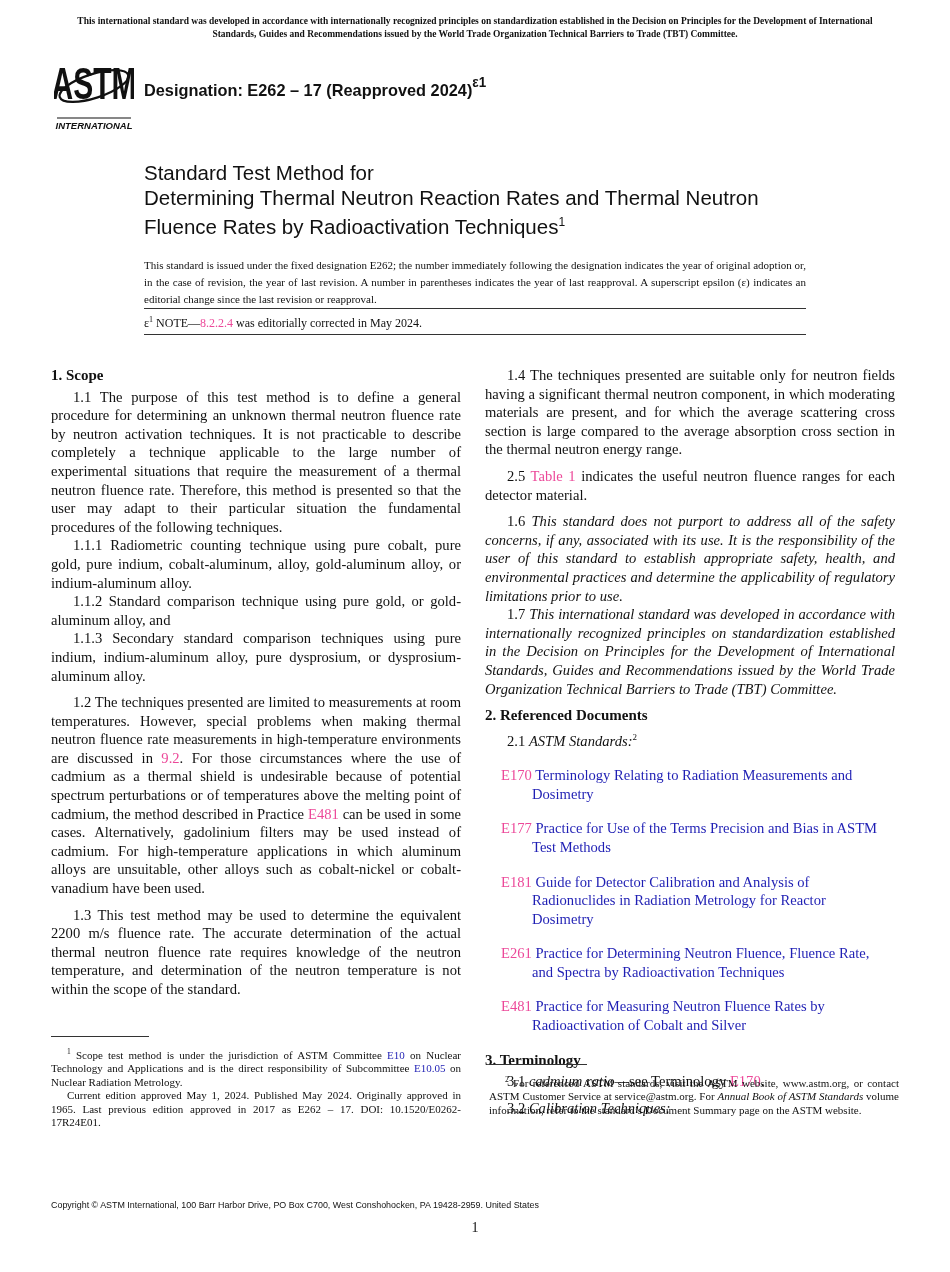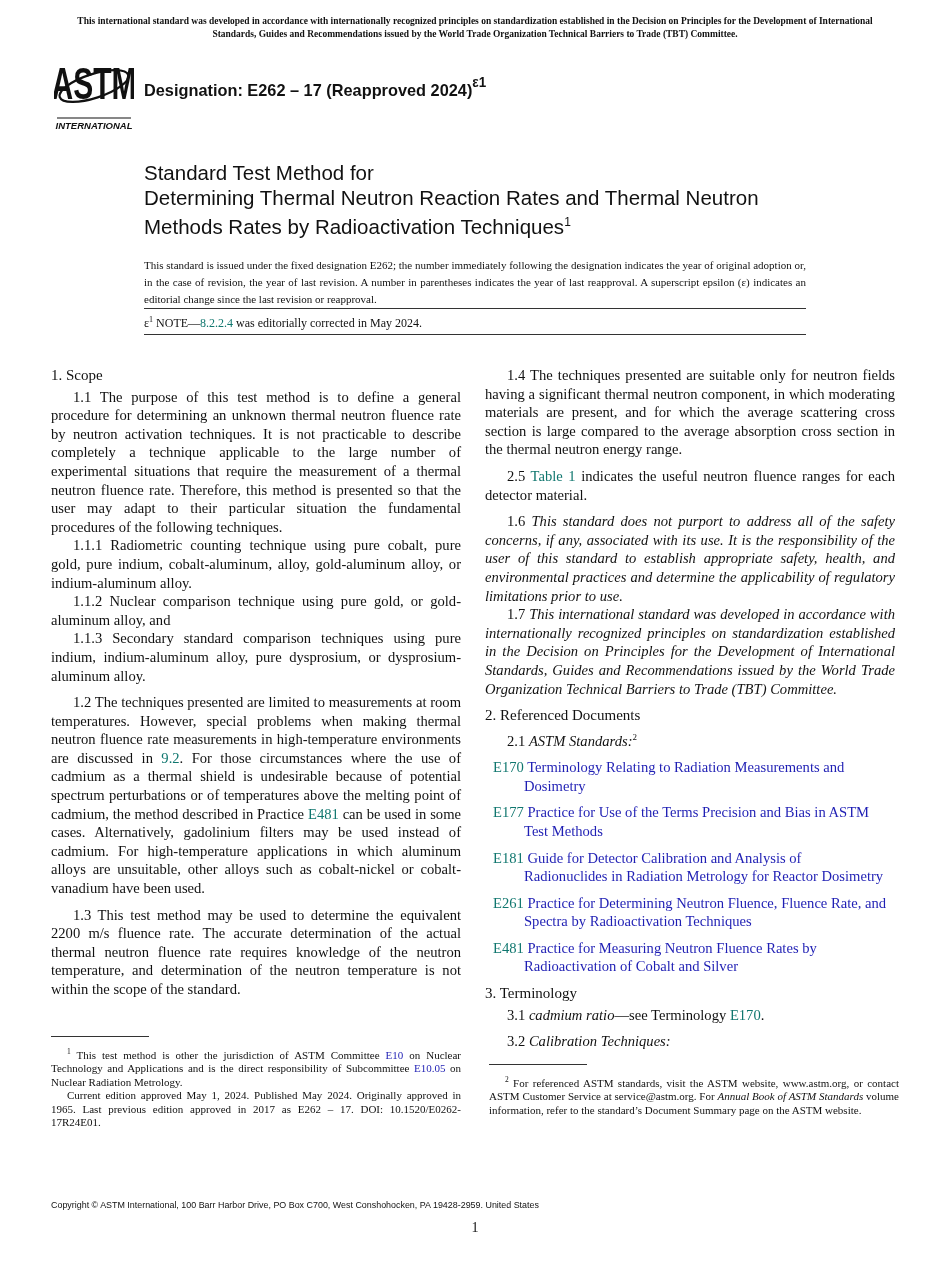--- a/index.html
+++ b/index.html
@@ -1,34 +1,34 @@
 <!DOCTYPE html>
 <html><head>
 <meta charset="utf-8">
 <style>
   html, body { margin: 0; padding: 0; background: #ffffff; }
   body { width: 950px; height: 1272px; position: relative; overflow: hidden; color: #111; font-family: "Liberation Serif", serif; }
-  .red { color: #0f766e; }
+  .red { color: #ec4899; }
   .blue { color: #1f1fb4; }
   .top-notice { position: absolute; top: 14px; left: 40px; width: 870px; text-align: center; font-family: "Liberation Serif", serif; font-weight: bold; font-size: 10.2px; line-height: 13px; transform: scaleX(0.93); transform-origin: center top; }
   .logo { position: absolute; left: 54px; top: 56px; width: 80px; height: 76px; }
   .designation { position: absolute; left: 144px; top: 76px; font-family: "Liberation Sans", sans-serif; font-weight: bold; font-size: 17px; transform: scaleX(0.96); transform-origin: left top; }
   .designation sup { font-size: 14px; position: relative; top: -2px; }
   .title { position: absolute; left: 144px; top: 160px; width: 680px; font-family: "Liberation Sans", sans-serif; font-weight: normal; font-size: 20.5px; line-height: 25px; }
   .title sup { font-size: 12px; }
   .issued { position: absolute; left: 144px; top: 257px; width: 662px; font-size: 11px; line-height: 17px; text-align: justify; }
   .note-box { position: absolute; left: 144px; top: 308px; width: 662px; border-top: 1.2px solid #333; border-bottom: 1.2px solid #333; padding: 3px 0 3px; font-size: 12px; line-height: 15px; }
   .col { position: absolute; top: 366px; width: 410px; font-size: 14.6px; line-height: 18.6px; }
   .col.left { left: 51px; }
   .col.right { left: 485px; }
   .col p { margin: 0; text-align: justify; text-indent: 22px; }
   .col p.gap { margin-top: 8px; }
-  .col h2 { margin: 0 0 3px 0; font-size: 15px; font-weight: normal; }
+  .col h2 { margin: 0 0 3px 0; font-size: 15px; font-weight: bold; }
   .col h2.gap { margin-top: 8px; }
-  .ref { padding-left: 31px; text-indent: -31px; margin: 8px; }
+  .ref { padding-left: 31px; text-indent: -31px; margin: 16px; }
   .fn-rule { width: 98px; border-top: 1px solid #333; margin: 0; }
   .fn { font-size: 11px; line-height: 13.5px; text-align: justify; }
   .fn p { margin: 0; text-indent: 16px; text-align: justify; }
   .fn sup { font-size: 7.5px; }
   .fn-left { position: absolute; left: 51px; top: 1036px; width: 410px; }
   .fn-right { position: absolute; left: 489px; top: 1064px; width: 410px; }
   .copyright { position: absolute; left: 51px; top: 1199px; font-family: "Liberation Sans", sans-serif; font-size: 9.4px; transform: scaleX(0.95); transform-origin: left top; }
   .pagenum { position: absolute; left: 0; width: 950px; top: 1220px; text-align: center; font-size: 14px; }
   .em-ital { font-style: italic; }
 </style>
@@ -43,32 +43,32 @@
     <text x="40" y="44" text-anchor="middle" font-family="Liberation Sans, sans-serif" font-weight="bold" font-size="30" fill="#111" transform="scale(1,1.5) translate(0,-15)">ASTM</text>
     <line x1="3" y1="62" x2="77" y2="62" stroke="#111" stroke-width="1.2"></line>
     <text x="40" y="73" text-anchor="middle" font-family="Liberation Sans, sans-serif" font-weight="bold" font-style="italic" font-size="9.5" fill="#111">INTERNATIONAL</text>
   </svg>
 </div>
 
 <div class="designation"><span>Designation: E262 – 17 (Reapproved 2024)</span><sup>ε1</sup></div>
 
 <div class="title">
   <div>Standard Test Method for</div>
-  <div><span>Determining Thermal Neutron Reaction Rates and Thermal Neutron Methods Rates by Radioactivation Techniques</span><sup>1</sup></div>
+  <div><span>Determining Thermal Neutron Reaction Rates and Thermal Neutron Fluence Rates by Radioactivation Techniques</span><sup>1</sup></div>
 </div>
 
 <div class="issued">This standard is issued under the fixed designation E262; the number immediately following the designation indicates the year of original adoption or, in the case of revision, the year of last revision. A number in parentheses indicates the year of last reapproval. A superscript epsilon (ε) indicates an editorial change since the last revision or reapproval.</div>
 
 <div class="note-box"><span>ε</span><sup style="font-size:8px">1</sup><span> NOTE—</span><a class="red">8.2.2.4</a><span> was editorially corrected in May 2024.</span></div>
 
 <div class="col left">
   <h2>1.  Scope</h2>
   <p>1.1 The purpose of this test method is to define a general procedure for determining an unknown thermal neutron fluence rate by neutron activation techniques. It is not practicable to describe completely a technique applicable to the large number of experimental situations that require the measurement of a thermal neutron fluence rate. Therefore, this method is presented so that the user may adapt to their particular situation the fundamental procedures of the following techniques.</p>
   <p>1.1.1 Radiometric counting technique using pure cobalt, pure gold, pure indium, cobalt-aluminum, alloy, gold-aluminum alloy, or indium-aluminum alloy.</p>
-  <p>1.1.2 Nuclear comparison technique using pure gold, or gold-aluminum alloy, and</p>
+  <p>1.1.2 Standard comparison technique using pure gold, or gold-aluminum alloy, and</p>
   <p>1.1.3 Secondary standard comparison techniques using pure indium, indium-aluminum alloy, pure dysprosium, or dysprosium-aluminum alloy.</p>
   <p class="gap"><span>1.2 The techniques presented are limited to measurements at room temperatures. However, special problems when making thermal neutron fluence rate measurements in high-temperature environments are discussed in </span><a class="red">9.2</a><span>. For those circumstances where the use of cadmium as a thermal shield is undesirable because of potential spectrum perturbations or of temperatures above the melting point of cadmium, the method described in Practice </span><a class="red">E481</a><span> can be used in some cases. Alternatively, gadolinium filters may be used instead of cadmium. For high-temperature applications in which aluminum alloys are unsuitable, other alloys such as cobalt-nickel or cobalt-vanadium have been used.</span></p>
   <p class="gap">1.3 This test method may be used to determine the equivalent 2200 m/s fluence rate. The accurate determination of the actual thermal neutron fluence rate requires knowledge of the neutron temperature, and determination of the neutron temperature is not within the scope of the standard.</p>
 </div>
 
 <div class="col right">
   <p>1.4 The techniques presented are suitable only for neutron fields having a significant thermal neutron component, in which moderating materials are present, and for which the average scattering cross section is large compared to the average absorption cross section in the thermal neutron energy range.</p>
   <p class="gap"><span>2.5 </span><a class="red">Table 1</a><span> indicates the useful neutron fluence ranges for each detector material.</span></p>
   <p class="gap"><span>1.6 </span><span class="em-ital">This standard does not purport to address all of the safety concerns, if any, associated with its use. It is the responsibility of the user of this standard to establish appropriate safety, health, and environmental practices and determine the applicability of regulatory limitations prior to use.</span></p>
   <p><span>1.7 </span><span class="em-ital">This international standard was developed in accordance with internationally recognized principles on standardization established in the Decision on Principles for the Development of International Standards, Guides and Recommendations issued by the World Trade Organization Technical Barriers to Trade (TBT) Committee.</span></p>
@@ -79,21 +79,21 @@
   <div class="ref"><a class="red">E181</a> <span class="blue">Guide for Detector Calibration and Analysis of Radionuclides in Radiation Metrology for Reactor Dosimetry</span></div>
   <div class="ref"><a class="red">E261</a> <span class="blue">Practice for Determining Neutron Fluence, Fluence Rate, and Spectra by Radioactivation Techniques</span></div>
   <div class="ref"><a class="red">E481</a> <span class="blue">Practice for Measuring Neutron Fluence Rates by Radioactivation of Cobalt and Silver</span></div>
   <h2 class="gap">3.  Terminology</h2>
   <p><span>3.1 </span><span class="em-ital">cadmium ratio</span><span>—see Terminology </span><a class="red">E170</a><span>.</span></p>
   <p class="gap"><span>3.2 </span><span class="em-ital">Calibration Techniques:</span></p>
 </div>
 
 <div class="fn fn-left">
   <div class="fn-rule"></div>
-  <p style="margin-top:8px"><sup>1</sup><span> This test method is other the jurisdiction of ASTM Committee </span><a class="blue">E10</a><span> on Nuclear Technology and Applications and is the direct responsibility of Subcommittee </span><a class="blue">E10.05</a><span> on Nuclear Radiation Metrology.</span></p>
+  <p style="margin-top:8px"><sup>1</sup><span> Scope test method is under the jurisdiction of ASTM Committee </span><a class="blue">E10</a><span> on Nuclear Technology and Applications and is the direct responsibility of Subcommittee </span><a class="blue">E10.05</a><span> on Nuclear Radiation Metrology.</span></p>
   <p>Current edition approved May 1, 2024. Published May 2024. Originally approved in 1965. Last previous edition approved in 2017 as E262 – 17. DOI: 10.1520/E0262-17R24E01.</p>
 </div>
 
 <div class="fn fn-right">
   <div class="fn-rule"></div>
   <p style="margin-top:8px"><sup>2</sup><span> For referenced ASTM standards, visit the ASTM website, www.astm.org, or contact ASTM Customer Service at service@astm.org. For </span><span class="em-ital">Annual Book of ASTM Standards</span><span> volume information, refer to the standard’s Document Summary page on the ASTM website.</span></p>
 </div>
 
 <div class="copyright">Copyright © ASTM International, 100 Barr Harbor Drive, PO Box C700, West Conshohocken, PA 19428-2959. United States</div>
 <div class="pagenum">1</div>

